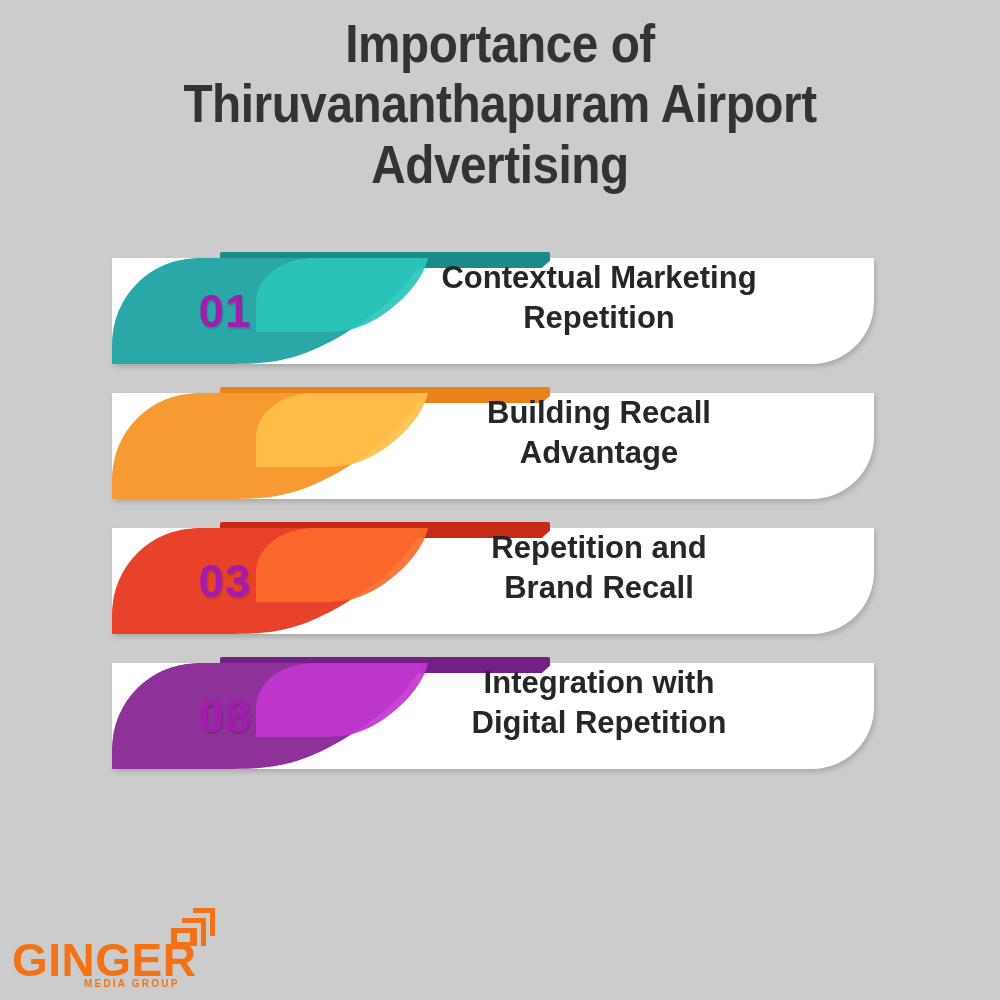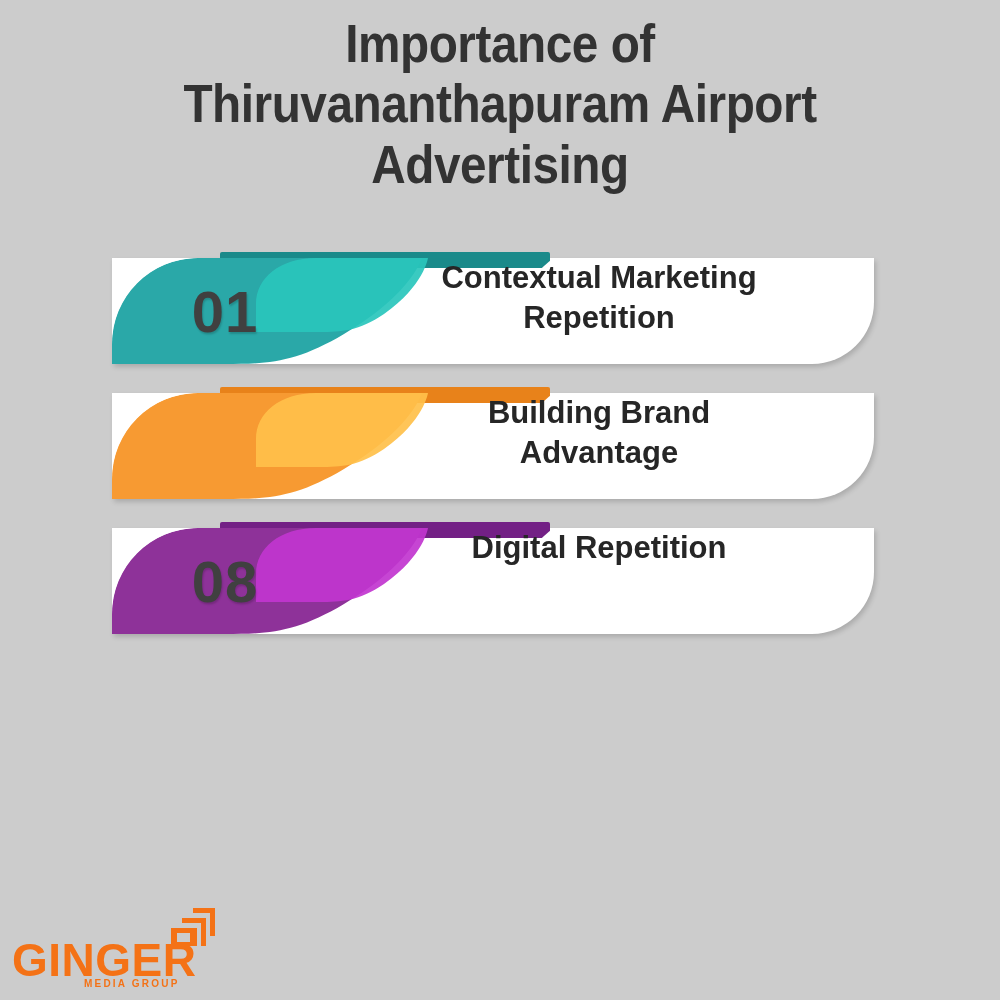--- a/index.html
+++ b/index.html
@@ -102,22 +102,22 @@
 
   .leaf-number {
     position: absolute;
     left: 0;
     top: 12px;
     width: 226px;
     height: 106px;
     display: flex;
     align-items: center;
     justify-content: center;
-    color: #404040;
-    font-size: 58px;
+    color: #a21caf;
+    font-size: 46px;
     font-weight: bold;
     letter-spacing: 1px;
     font-family: "Liberation Sans Narrow", "Liberation Sans", sans-serif;
     text-shadow: 1px 2px 2px rgba(0,0,0,0.18);
   }
 
   .card-text {
     position: absolute;
     left: 268px;
     top: 12px;
@@ -200,38 +200,54 @@
   </div>
 
   <div class="row">
     <div class="row-inner">
       <div class="card"></div>
       <div class="stripe" style="background: rgb(232, 130, 26);"></div>
       <div class="leaf-main" style="background: rgb(247, 154, 50);"></div>
       <div class="leaf-light" style="background: rgb(255, 192, 74);"></div>
       <div class="card-text">
         <div>
-          <span>Building Brand</span>
+          <span>Building Recall</span>
           <span>Advantage</span>
         </div>
       </div>
     </div>
   </div>
 
+  <div class="row">
+    <div class="row-inner">
+      <div class="card"></div>
+      <div class="stripe" style="background: rgb(199, 42, 22);"></div>
+      <div class="leaf-main" style="background: rgb(232, 67, 42);"></div>
+      <div class="leaf-light" style="background: rgb(250, 106, 42);"></div>
+      <div class="leaf-number">03</div>
+      <div class="card-text">
+        <div>
+          <span>Repetition and</span>
+          <span>Brand Recall</span>
+        </div>
+      </div>
+    </div>
+  </div>
 
 
   <div class="row">
     <div class="row-inner">
       <div class="card"></div>
       <div class="stripe" style="background: rgb(115, 32, 133);"></div>
       <div class="leaf-main" style="background: rgb(142, 50, 153);"></div>
       <div class="leaf-light" style="background: rgb(193, 53, 207);"></div>
       <div class="leaf-number">08</div>
       <div class="card-text">
         <div>
+          <span>Integration with</span>
           <span>Digital Repetition</span>
         </div>
       </div>
     </div>
   </div>
 
 </div>
 
 <div id="logo">
   <div id="logo-word">GINGER</div>

